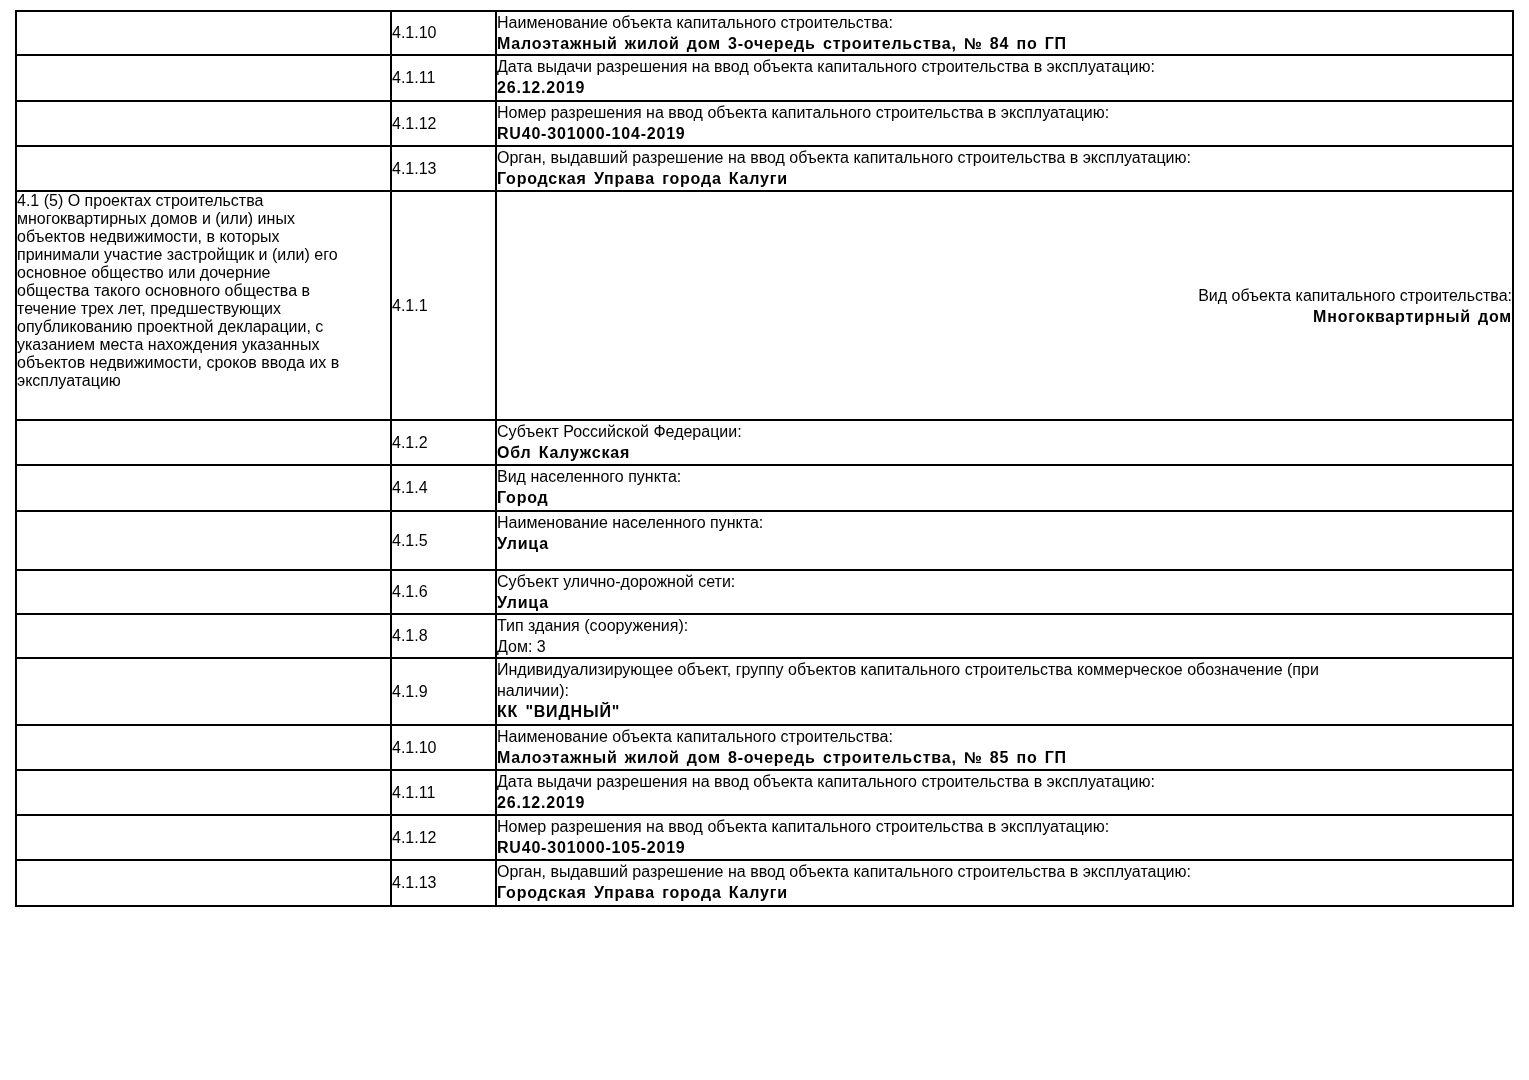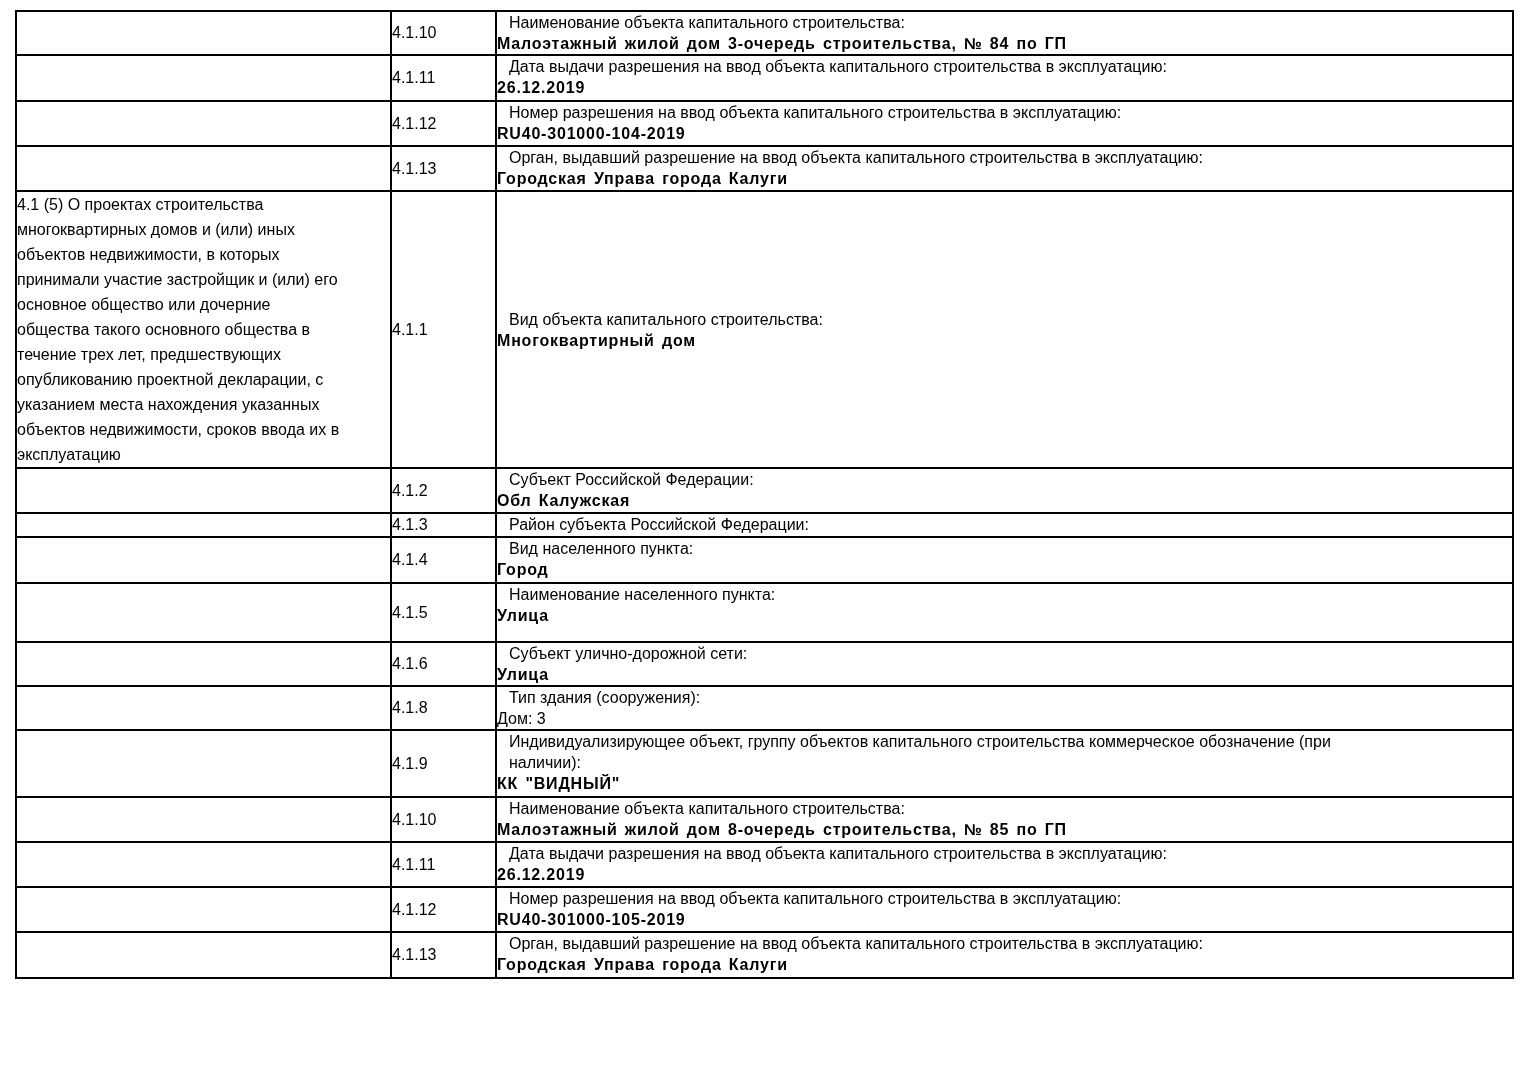--- a/index.html
+++ b/index.html
@@ -19,35 +19,35 @@
   }
   table.decl td {
     border: 2px solid #000000;
     padding: 0;
     overflow: hidden;
     font-size: 16px;
   }
   td.c1 {
     vertical-align: top;
     padding: 2px 2px 1px 2px;
-    line-height: 25px;
+    line-height: 18px;
     white-space: pre-line;
   }
   td.c2 {
     vertical-align: middle;
     padding-left: 3px;
     line-height: 20px;
   }
   td.c3 {
     vertical-align: top;
     padding: 1px 4px 1px 4px;
     line-height: 21px;
   }
-  td.c3.vmid { vertical-align: middle; }
-  .field-label { white-space: pre-line; margin-left: 12px; }
+  td.c3.vmid { vertical-align: middle; text-align: right; }
+  .field-label { white-space: pre-line; }
   .field-value {
     font-weight: bold;
     letter-spacing: 0.8px;
     word-spacing: 2px;
   }
   .field-value.plain {
     font-weight: normal;
     letter-spacing: 0;
     word-spacing: 0;
   }
@@ -114,28 +114,20 @@
       </td>
     </tr>
     <tr style="height:45px">
       <td class="c1"></td>
       <td class="c2">4.1.2</td>
       <td class="c3">
         <div class="field-label">Субъект Российской Федерации:</div>
         <div class="field-value">Обл Калужская</div>
       </td>
     </tr>
-    <tr style="height:24px">
-      <td class="c1"></td>
-      <td class="c2">4.1.3</td>
-      <td class="c3">
-        <div class="field-label">Район субъекта Российской Федерации:</div>
-
-      </td>
-    </tr>
     <tr style="height:46px">
       <td class="c1"></td>
       <td class="c2">4.1.4</td>
       <td class="c3">
         <div class="field-label">Вид населенного пункта:</div>
         <div class="field-value">Город</div>
       </td>
     </tr>
     <tr style="height:59px">
       <td class="c1"></td>

